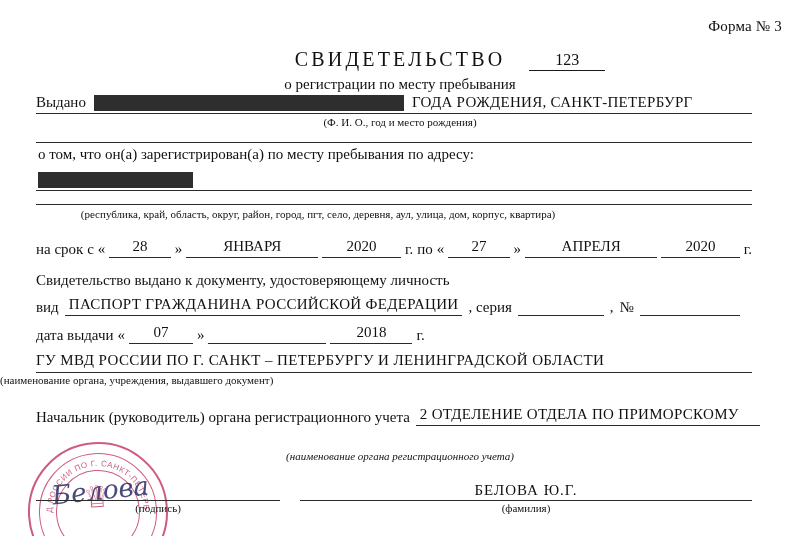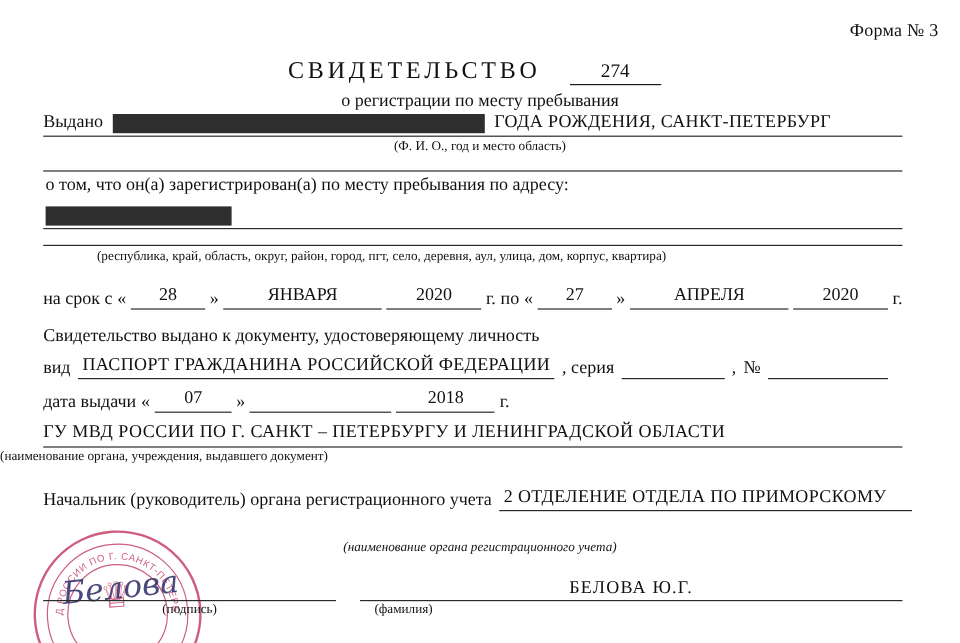--- a/index.html
+++ b/index.html
@@ -24,21 +24,21 @@
     right: 18px;
     font-size: 15px;
     letter-spacing: 0.2px;
   }
   .title-row {
     top: 48px;
     left: 240px;
     width: 420px;
     display: flex;
     align-items: flex-end;
-    justify-content: flex-start;
+    justify-content: center;
     gap: 24px;
   }
   .title-text {
     font-size: 20px;
     letter-spacing: 3.2px;
     white-space: nowrap;
   }
   .doc-number {
     font-size: 16px;
     padding: 0 8px 1px 8px;
@@ -167,21 +167,21 @@
     padding-bottom: 2px;
     letter-spacing: 0.3px;
   }
   .caption-chief { top: 450px; left: 0; width: 800px; text-align: center; font-style: italic; }
 
   
   .sig-rule-left { top: 500px; left: 36px; width: 244px; border-bottom: 1px solid #2b2b2b; }
   .sig-rule-right { top: 500px; left: 300px; width: 452px; border-bottom: 1px solid #2b2b2b; }
   .caption-sig { top: 502px; left: 36px; width: 244px; text-align: center; }
   .family-name { top: 482px; left: 300px; width: 452px; text-align: center; font-size: 15px; letter-spacing: 1px; }
-  .caption-family { top: 502px; left: 312px; width: 452px; }
+  .caption-family { top: 502px; left: 300px; width: 452px; text-align: center; }
 
   
   .signature {
     top: 470px; left: 52px;
     width: 200px; height: 40px;
     color: #2b2b66;
     font-family: "DejaVu Serif", serif;
     font-style: italic;
     font-size: 26px;
     transform: rotate(-6deg);
@@ -222,32 +222,32 @@
 </style>
 </head>
 <body>
 
 <div id="page">
 
   <div class="abs form-no">Форма № 3</div>
 
   <div class="abs title-row">
     <span class="title-text">СВИДЕТЕЛЬСТВО</span>
-    <span class="doc-number">274</span>
+    <span class="doc-number">123</span>
   </div>
 
   <div class="abs issued-row">
     <span class="lbl">Выдано</span>
     <span class="issued-redact"></span>
     <span class="issued-tail">ГОДА РОЖДЕНИЯ, САНКТ-ПЕТЕРБУРГ</span>
   </div>
 
   <div class="abs subtitle">о регистрации по месту пребывания</div>
 
-  <div class="abs caption-fio sm">(Ф. И. О., год и место область)</div>
+  <div class="abs caption-fio sm">(Ф. И. О., год и место рождения)</div>
 
   <div class="abs line-2 rule"></div>
   <div class="abs about-line lbl">о том, что он(а) зарегистрирован(а) по месту пребывания по адресу:</div>
 
   <div class="abs addr-row">
     <span class="addr-redact"></span>
   </div>
 
   <div class="abs line-3 rule"></div>
   <div class="abs caption-addr sm">(республика, край, область, округ, район, город, пгт, село, деревня, аул, улица, дом, корпус, квартира)</div>

